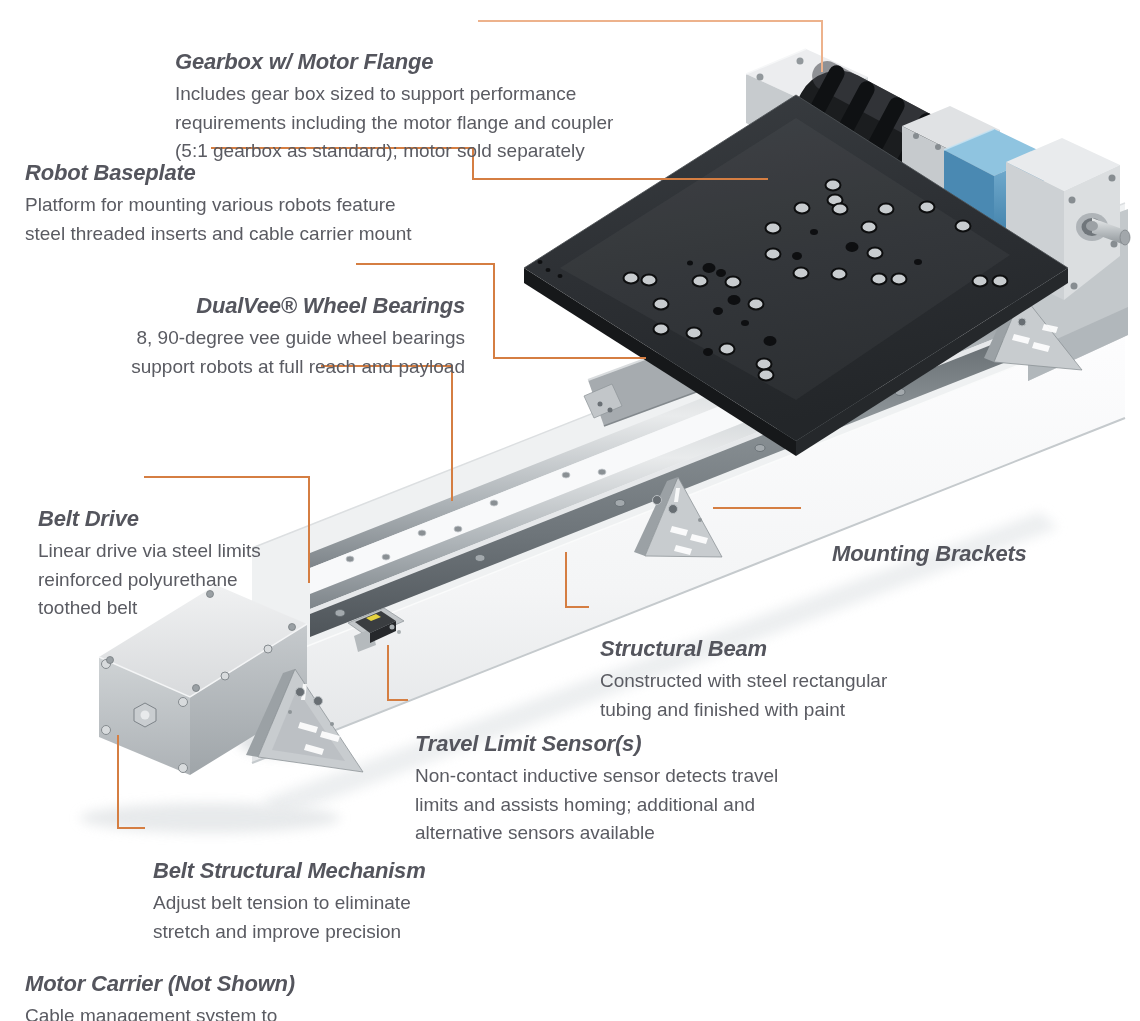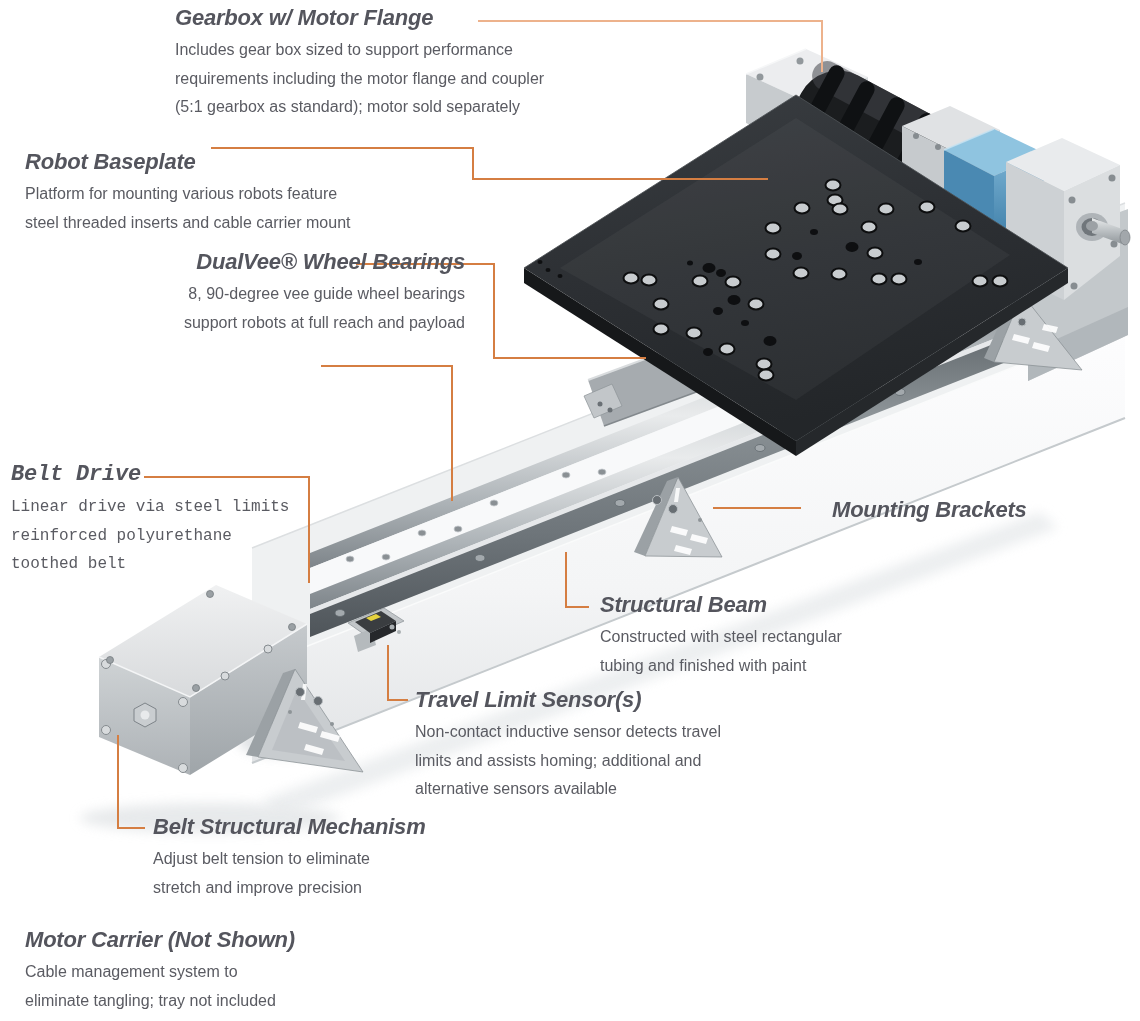--- a/index.html
+++ b/index.html
@@ -4,24 +4,24 @@
 <style>
   :root{
     --accent:#D57E42; --accent-light:#EDB28C;
     --title:#54555D; --body:#5A5B62;
     --plate:#2E3134; --motor-blue:#5D9EC5; --sensor-yellow:#E5D23F;
   }
   html,body{margin:0;padding:0;background:#ffffff;}
   .stage{position:relative;width:1140px;height:1021px;background:#ffffff;overflow:hidden;
          font-family:"Liberation Sans",sans-serif;}
   .machine-svg{position:absolute;left:0;top:0;width:1140px;height:1021px;}
-  .callout{position:absolute;}
+  .callout{position:absolute;margin-top:44px;}
   .callout h3{margin:0 0 6px 0;font-size:22px;line-height:24px;font-weight:bold;font-style:italic;
               color:var(--title);letter-spacing:-0.2px;}
-  .callout p{margin:0;font-size:16px;line-height:28.5px;color:var(--body);white-space:pre-line;}
+  .callout p{margin:0;font-size:19px;line-height:28.5px;color:var(--body);white-space:pre-line;}
   .leader{fill:none;stroke:var(--accent);stroke-width:2;}
   .leader-light{fill:none;stroke:var(--accent-light);stroke-width:2;}
 </style>
 </head>
 <body>
 
 <div class="stage">
 
   <svg class="machine-svg" viewBox="0 0 1140 1021" xmlns="http://www.w3.org/2000/svg">
     <defs>
@@ -323,34 +323,34 @@
     </g>
   </svg>
 
   <div class="callout" style="left:175px;top:6px;width:505px;">
     <h3>Gearbox w/ Motor Flange</h3>
     <p>Includes gear box sized to support performance
 requirements including the motor flange and coupler
 (5:1 gearbox as standard); motor sold separately</p>
   </div>
 
-  <div class="callout" style="left:25px;top:150px;width:440px;">
+  <div class="callout" style="left:25px;top:117px;width:440px;">
     <h3>Robot Baseplate</h3>
     <p>Platform for mounting various robots feature
 steel threaded inserts and cable carrier mount</p>
   </div>
 
   <div class="callout" style="left:65px;top:250px;width:400px;text-align:right;">
     <h3>DualVee® Wheel Bearings</h3>
     <p>8, 90-degree vee guide wheel bearings
 support robots at full reach and payload</p>
   </div>
 
 
-  <div class="callout" style="left:11px;top:463px;width:280px;font-family:Liberation Mono, monospace;">
+  <div class="callout" style="left:38px;top:463px;width:280px;">
     <h3>Belt Drive</h3>
     <p>Linear drive via steel limits
 reinforced polyurethane
 toothed belt</p>
   </div>
 
   <div class="callout" style="left:832px;top:498px;width:320px;">
     <h3>Mounting Brackets</h3>
   </div>
 

